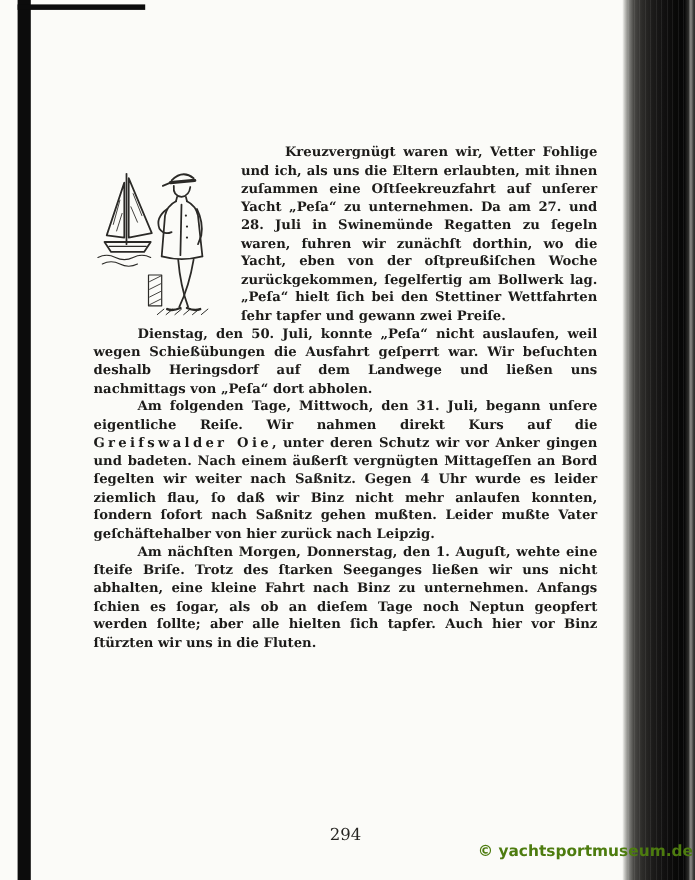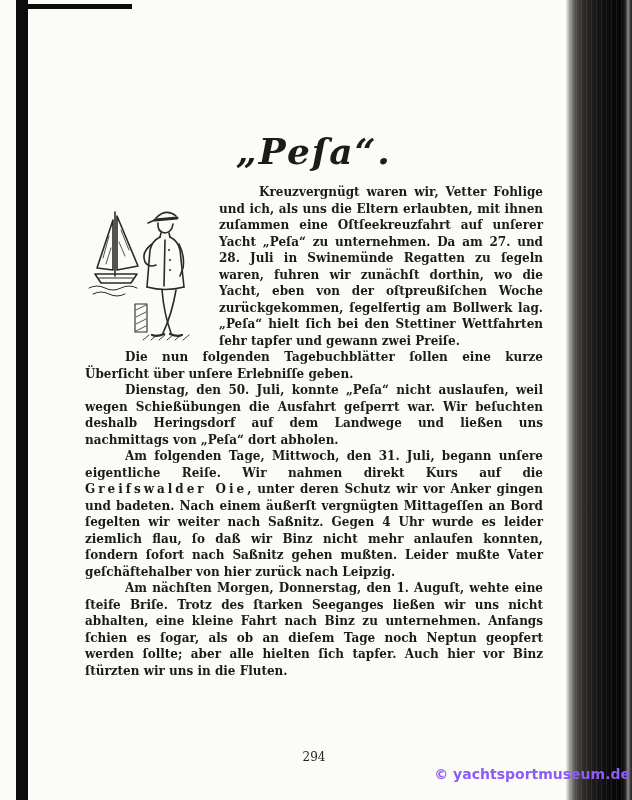--- a/index.html
+++ b/index.html
@@ -59,42 +59,41 @@
   .illustration {
     float: left;
     width: 122px;
     height: 156px;
     margin: 2px 12px 4px 0;
   }
   .illustration svg { width: 100%; height: 100%; display: block; }
 
   .page-number {
     position: absolute; left: 85px; top: 750px; width: 458px;
-    text-align: center; font-size: 12px; color: #262522;
+    text-align: center; font-size: 15px; color: #262522;
   }
   .watermark {
     position: absolute; right: 2px; top: 766px; z-index: 5;
     font-family: "DejaVu Sans", "Liberation Sans", sans-serif;
     font-size: 14px; font-weight: bold;
     color: #00b2c6;
     white-space: nowrap;
   }
 </style>
 </head>
 <body>
 
 <div class="scan-root">
 
   <div class="edge-left"></div>
   <div class="edge-top"></div>
   <div class="edge-right"></div>
 
   <div class="page-content">
 
-    <h1 class="doc-title">„Peſa“.</h1>
 
     <div class="illustration">
       <svg viewBox="0 0 122 156" xmlns="http://www.w3.org/2000/svg" aria-label="Federzeichnung: Junge mit Schirmmütze und Jacke am Bollwerk, dahinter Segelyacht auf dem Wasser">
         <g fill="none" stroke="#2b2a27" stroke-width="1.6" stroke-linecap="round" stroke-linejoin="round">
 
           <g>
             <line x1="30" y1="26" x2="30" y2="90"></line>
             <path d="M32 30 L53 80 L32 84 Z"></path>
             <path d="M28 34 L12 82 L28 84 Z"></path>
             <path d="M10 88 L52 88 L46 97 L16 97 Z"></path>
@@ -129,23 +128,22 @@
             <path d="M91 104 Q87 128 78 147"></path>
             <path d="M85 148 q7 3 12 1" stroke-width="2.2"></path>
             <path d="M79 148 q-7 3 -12 1" stroke-width="2.2"></path>
             <path d="M58 154 l6 -5 M66 154 l6 -5 M74 154 l6 -5 M82 154 l6 -5 M90 154 l6 -5 M98 154 l6 -5" stroke-width="0.9"></path>
           </g>
         </g>
       </svg>
     </div>
 
     <p class="para">Kreuzvergnügt waren wir, Vetter Fohlige und ich, als uns die Eltern erlaubten, mit ihnen zuſammen eine Oſtſeekreuzfahrt auf unſerer Yacht „Peſa“ zu unternehmen. Da am 27. und 28. Juli in Swinemünde Regatten zu ſegeln waren, fuhren wir zunächſt dorthin, wo die Yacht, eben von der oſtpreußiſchen Woche zurückgekommen, ſegelfertig am Bollwerk lag. „Peſa“ hielt ſich bei den Stettiner Wettfahrten ſehr tapfer und gewann zwei Preiſe.</p>
-    <p class="para">Die nun folgenden Tagebuchblätter ſollen eine kurze Überſicht über unſere Erlebniſſe geben.</p>
     <p class="para">Dienstag, den 50. Juli, konnte „Peſa“ nicht auslaufen, weil wegen Schießübungen die Ausfahrt geſperrt war. Wir beſuchten deshalb Heringsdorf auf dem Landwege und ließen uns nachmittags von „Peſa“ dort abholen.</p>
     <p class="para"><span>Am folgenden Tage, Mittwoch, den 31. Juli, begann unſere eigentliche Reiſe. Wir nahmen direkt Kurs auf die </span><span class="spaced">Greifswalder Oie</span><span>, unter deren Schutz wir vor Anker gingen und badeten. Nach einem äußerſt vergnügten Mittageſſen an Bord ſegelten wir weiter nach Saßnitz. Gegen 4 Uhr wurde es leider ziemlich flau, ſo daß wir Binz nicht mehr anlaufen konnten, ſondern ſofort nach Saßnitz gehen mußten. Leider mußte Vater geſchäftehalber von hier zurück nach Leipzig.</span></p>
     <p class="para">Am nächſten Morgen, Donnerstag, den 1. Auguſt, wehte eine ſteife Briſe. Trotz des ſtarken Seeganges ließen wir uns nicht abhalten, eine kleine Fahrt nach Binz zu unternehmen. Anfangs ſchien es ſogar, als ob an dieſem Tage noch Neptun geopfert werden ſollte; aber alle hielten ſich tapfer. Auch hier vor Binz ſtürzten wir uns in die Fluten.</p>
 
   </div>
 
   <div class="page-number">294</div>
-  <div class="watermark" style="color: #8b5cf6;">© yachtsportmuseum.de</div>
+  <div class="watermark" style="color: #4d7c0f;">© yachtsportmuseum.de</div>
 
 </div>
 
 </body></html>

